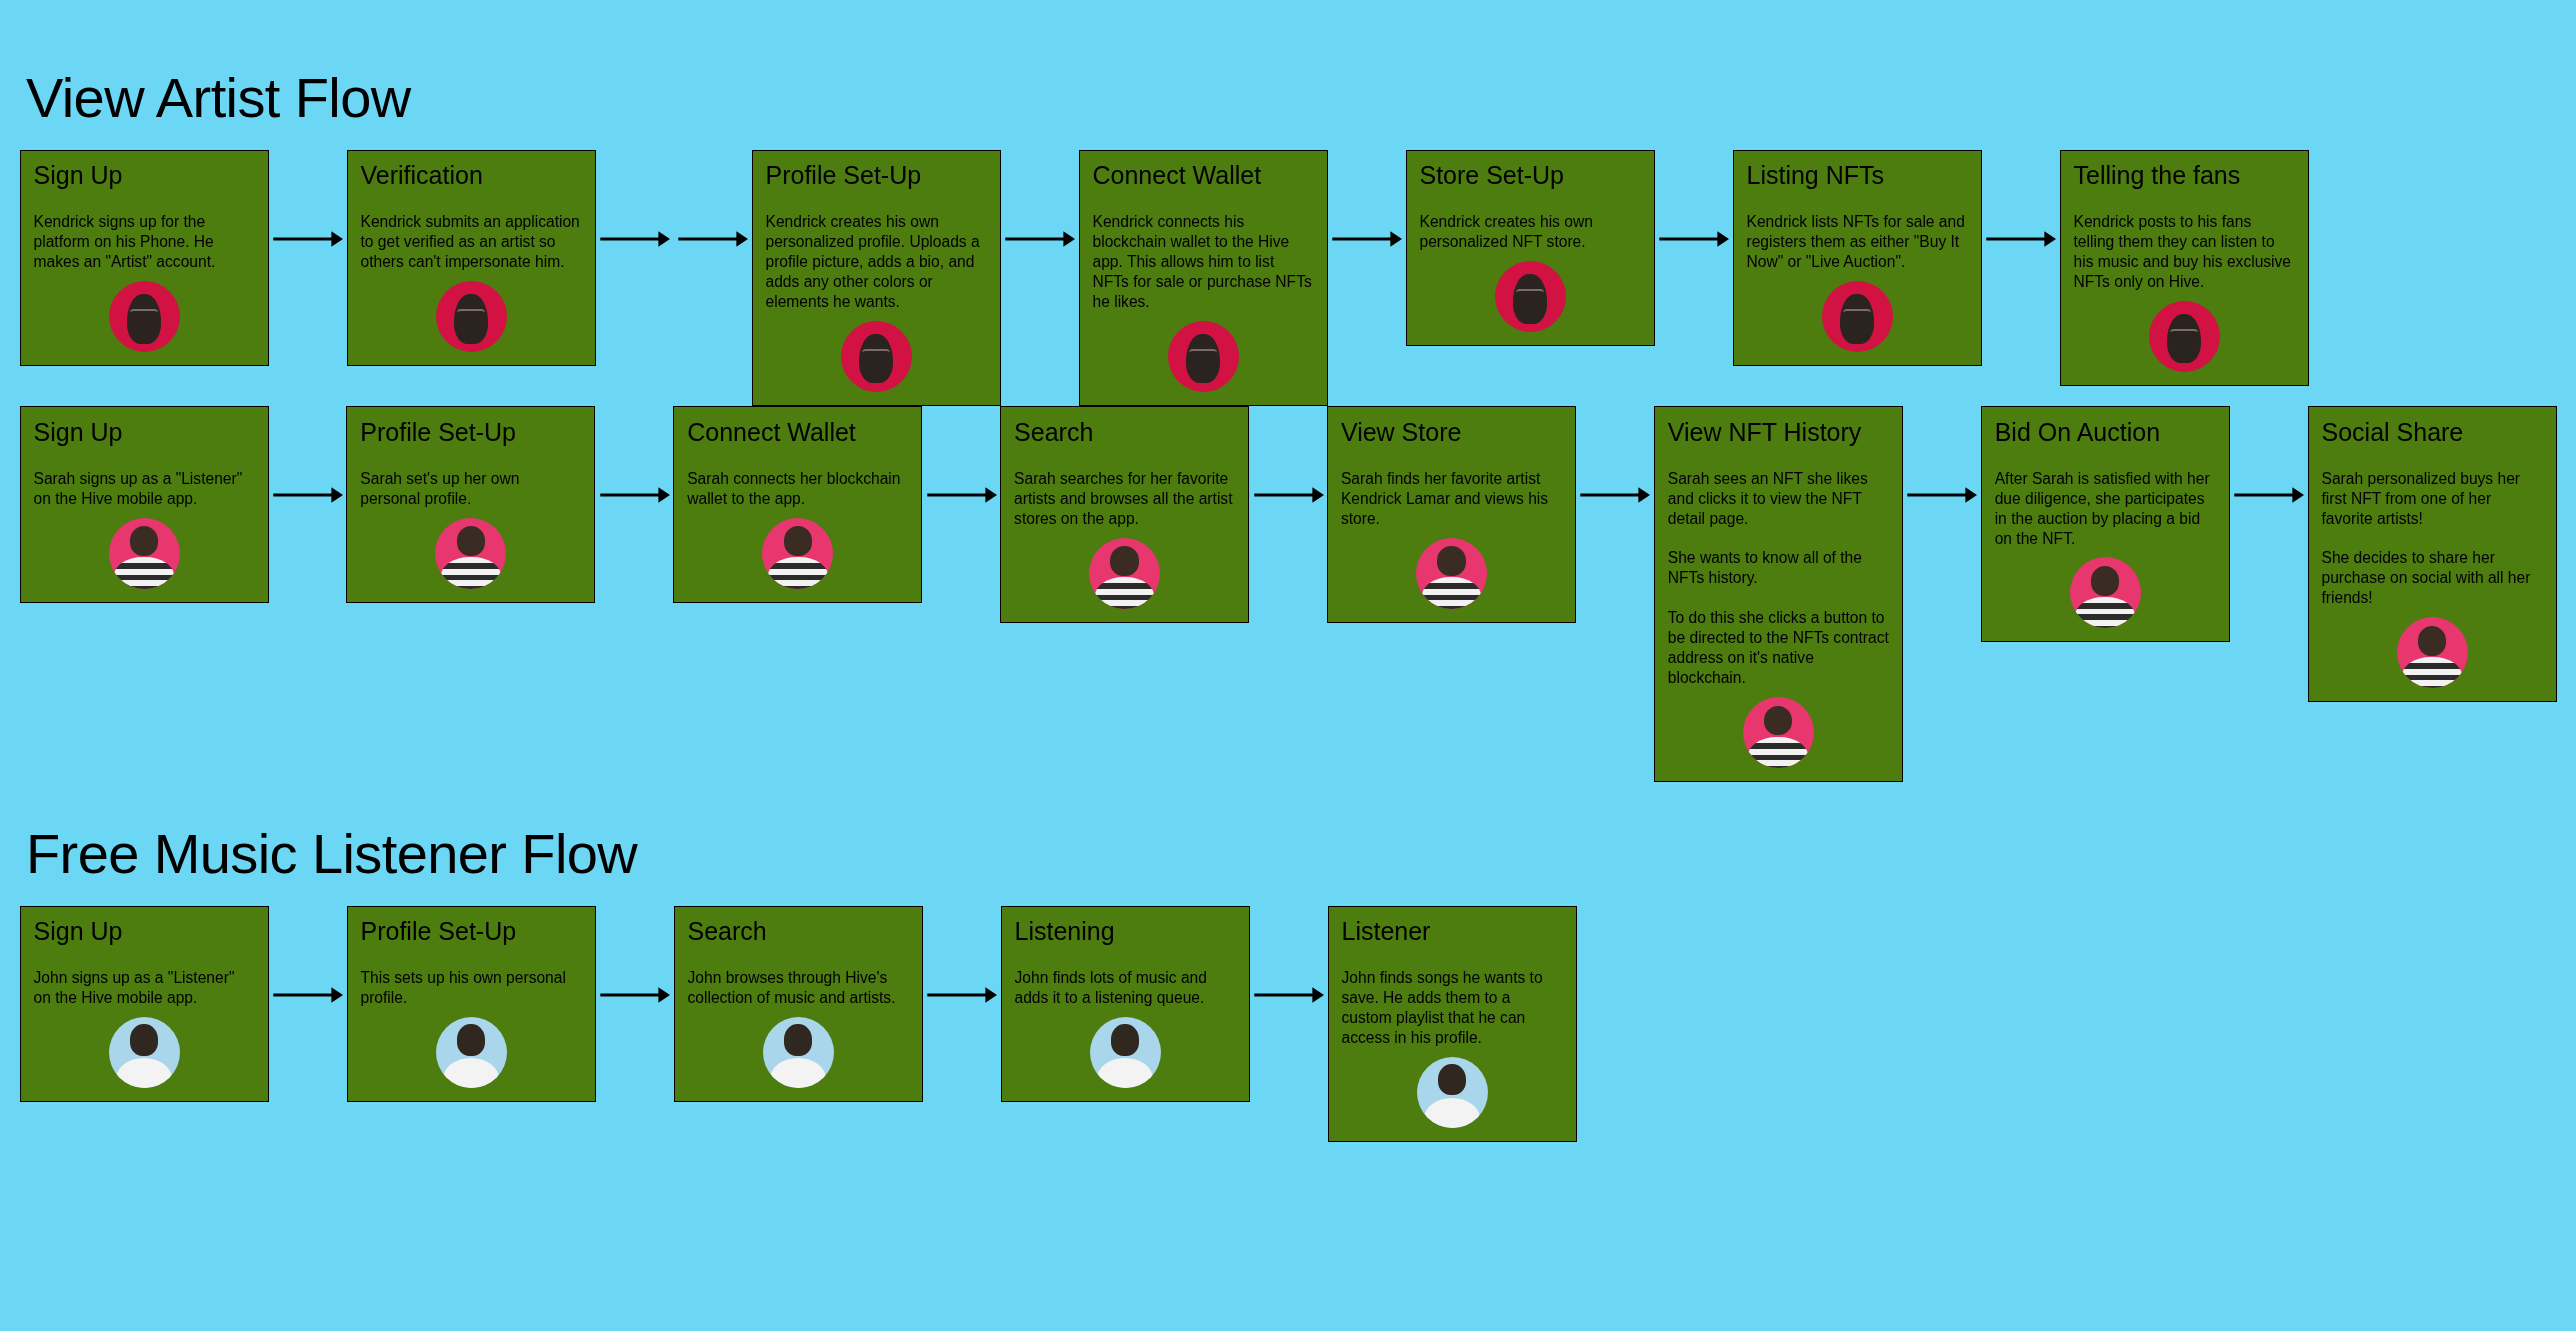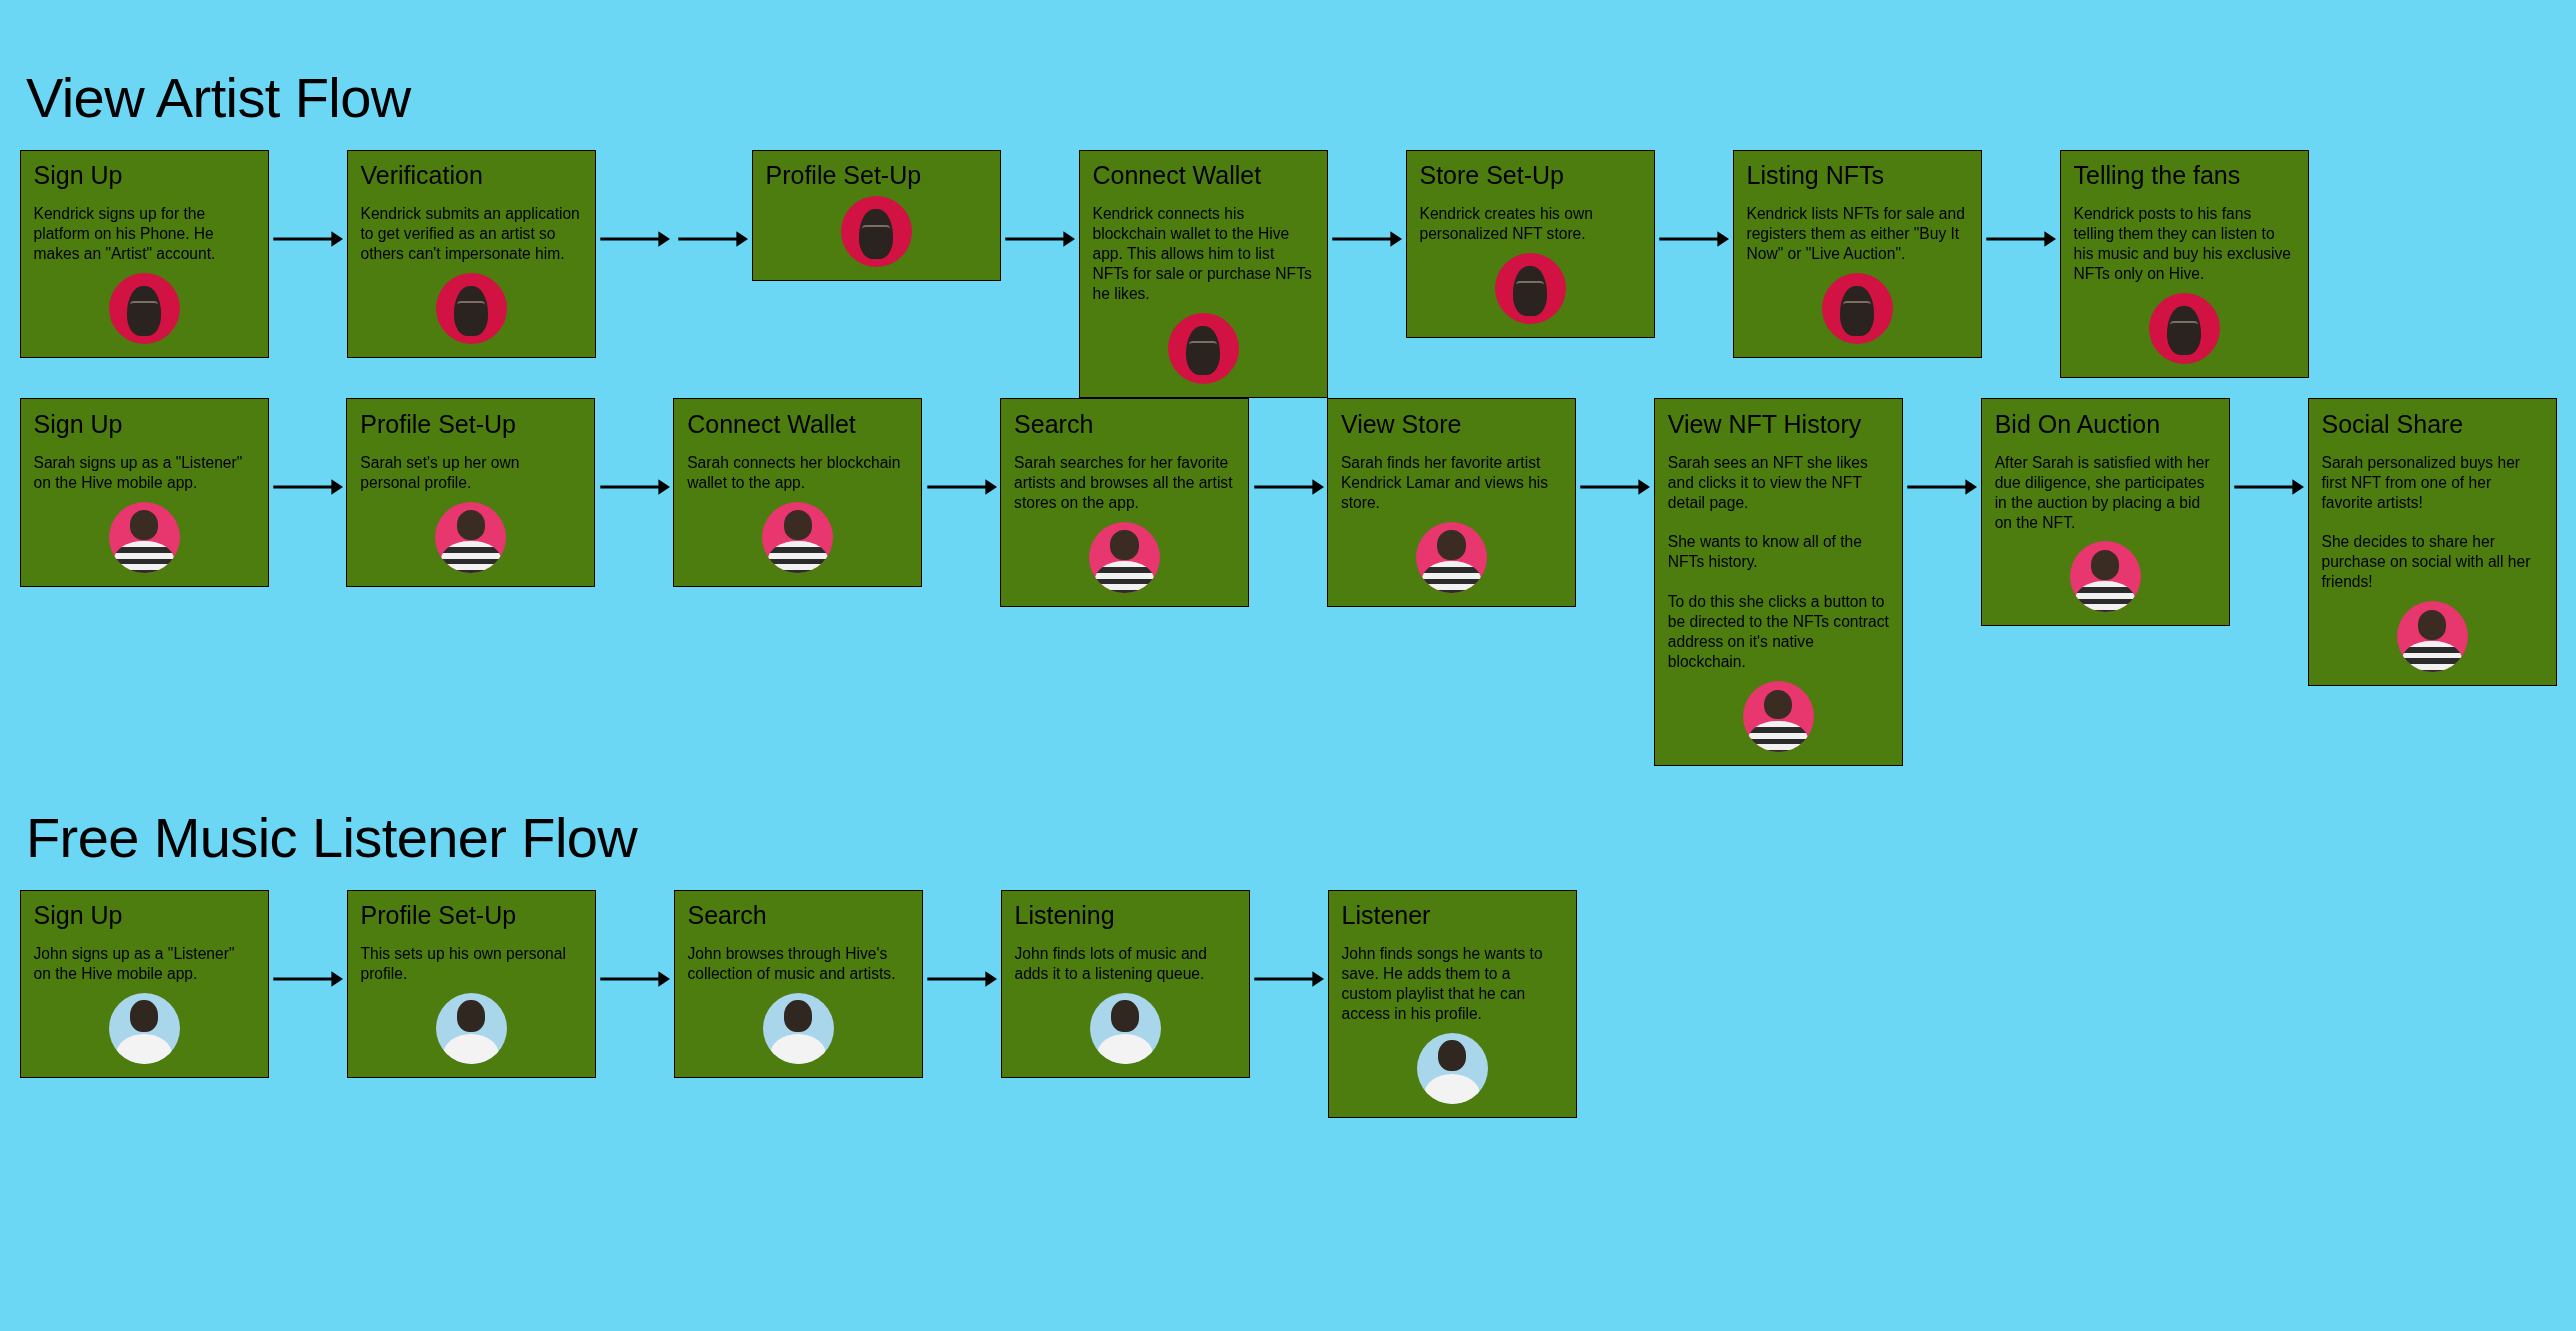--- a/index.html
+++ b/index.html
@@ -38,21 +38,21 @@
   .card-title{
     font-size:25px;
     font-weight:500;
     margin:0 0 6.5px 0;
     line-height:1.1;
   }
   .card-body{
     font-size:15.6px;
     font-weight:500;
     line-height:1.28;
-    margin:8px 0 9px 0;
+    margin:16px 0 9px 0;
     white-space:pre-line;
   }
   .avatar{
     width:71px;
     height:71px;
     border-radius:50%;
     align-self:center;
     margin-top:auto;
     position:relative;
     overflow:hidden;
@@ -133,20 +133,21 @@
       </div>
       <div class="arrow">
         <svg viewBox="0 0 110 34" xmlns="http://www.w3.org/2000/svg" aria-hidden="true">
           <line x1="2" y1="17" x2="96" y2="17" stroke="#000" stroke-width="5"></line>
           <polygon points="92,5 110,17 92,29" fill="#000"></polygon>
         </svg>
       </div>
       <div class="cell">
         <div class="card">
           <div class="card-title">Profile Set-Up</div>
+          <div class="card-body">Kendrick creates his own personalized profile. Uploads a profile picture, adds a bio, and adds any other colors or elements he wants.</div>
           <div class="avatar kendrick"></div>
         </div>
       </div>
       <div class="arrow">
         <svg viewBox="0 0 110 34" xmlns="http://www.w3.org/2000/svg" aria-hidden="true">
           <line x1="2" y1="17" x2="96" y2="17" stroke="#000" stroke-width="5"></line>
           <polygon points="92,5 110,17 92,29" fill="#000"></polygon>
         </svg>
       </div>
       <div class="cell">

